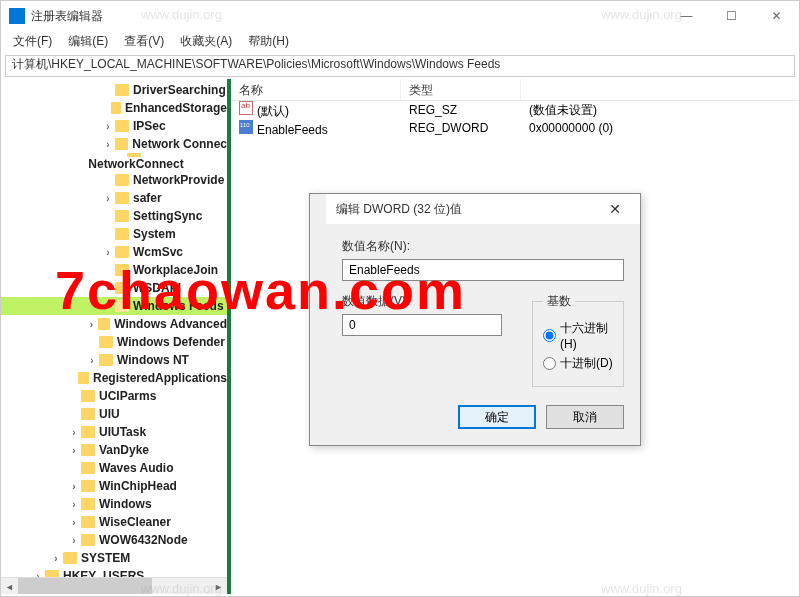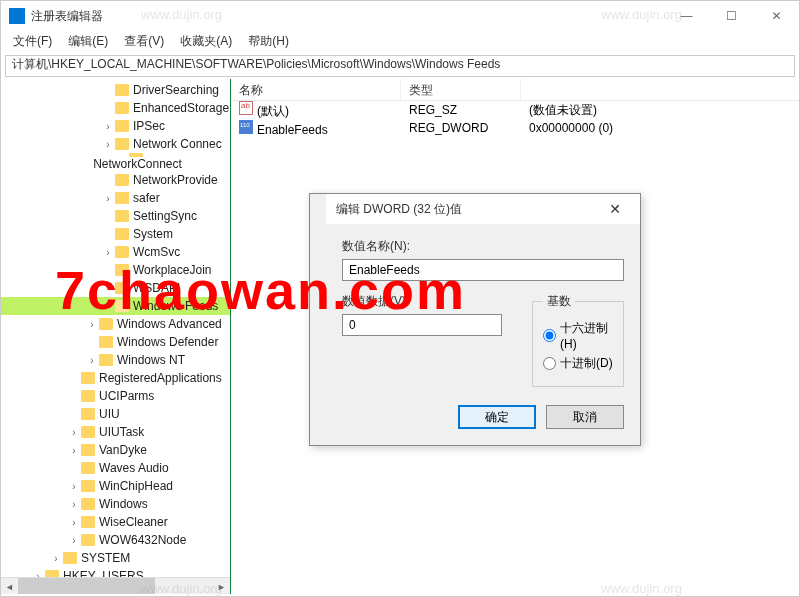--- a/index.html
+++ b/index.html
@@ -6,21 +6,21 @@
 body { font-family: "Microsoft YaHei", "Segoe UI", sans-serif; font-size: 12px; background: #fff; width: 800px; height: 597px; position: relative; overflow: hidden; border: 1px solid #ccc; }
 .titlebar { height: 30px; display: flex; align-items: center; padding-left: 8px; }
 .titlebar-icon { width: 16px; height: 16px; background: #0078d7; margin-right: 6px; display: inline-block; }
 .titlebar-title { flex: 1; color: #333; }
 .titlebar-btns { display: flex; }
 .titlebar-btn { width: 45px; height: 30px; display: flex; align-items: center; justify-content: center; color: #666; }
 .menubar { height: 22px; display: flex; padding-left: 4px; border-bottom: 1px solid transparent; }
 .menubar-item { padding: 2px 8px; color: #333; }
 .addressbar { height: 22px; border: 1px solid #ccc; margin: 2px 4px; padding: 0 6px; color: #333; background: #fff; }
 .content { display: flex; height: calc(100% - 80px); }
-.tree-pane { width: 230px; border-right: 1px solid #15803d; overflow: hidden; position: relative; }
+.tree-pane { width: 230px; border-right: 4px solid #15803d; overflow: hidden; position: relative; font-weight: bold; }
 .tree { padding: 2px 0; }
 .tree-row { display: flex; align-items: center; height: 18px; white-space: nowrap; }
 .tree-row.selected { background: #bef264; }
 .expander { width: 14px; text-align: center; color: #666; font-size: 10px; }
 .folder-icon { width: 14px; height: 12px; background: #ffd666; border-radius: 1px; margin-right: 4px; display: inline-block; }
 .folder-icon.open { background: #ffe599; }
 .tree-label { color: #222; }
 .list-pane { flex: 1; position: relative; }
 .list-header { display: flex; border-bottom: 1px solid #e8e8e8; height: 22px; }
 .list-header-col { padding: 3px 8px; color: #333; border-right: 1px solid #f0f0f0; }

